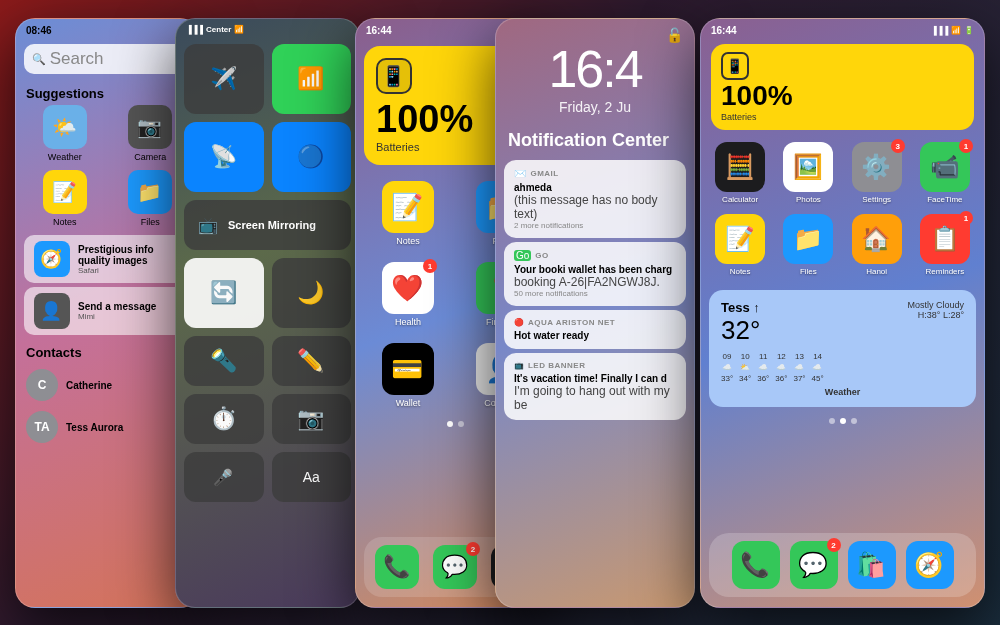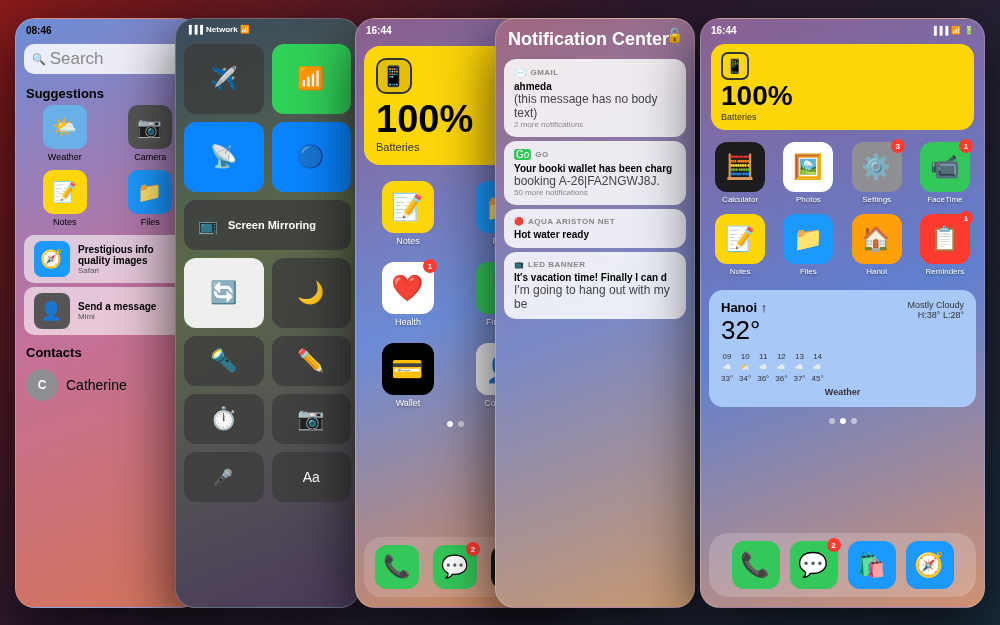--- a/index.html
+++ b/index.html
@@ -213,22 +213,22 @@
       background: #ccc;
       display: flex;
       align-items: center;
       justify-content: center;
       font-size: 12px;
       font-weight: 600;
       color: #fff;
     }
 
     .contact-name {
-      font-size: 14px;
-      font-weight: 400;
+      font-size: 10px;
+      font-weight: 700;
       color: #000;
     }
 
     
     .cc-grid {
       display: grid;
       grid-template-columns: 1fr 1fr;
       gap: 8px;
       padding: 8px;
     }
@@ -525,27 +525,31 @@
         <div class="siri-text">
           <div class="siri-title">Send a message</div>
           <div class="siri-subtitle">Mimi</div>
         </div>
       </div>
       <div class="section-title">Contacts</div>
       <div class="contact-item">
         <div class="contact-avatar" style="background:#8e8e93;">C</div>
         <span class="contact-name">Catherine</span>
       </div>
+      <div class="contact-item">
+        <div class="contact-avatar" style="background:#8e8e93;">TA</div>
+        <span class="contact-name">Tess Aurora</span>
+      </div>
     </div>
 
     <div class="phone-screen screen-2">
       <div class="status-bar light">
         <div style="display:flex;gap:3px;align-items:center;font-size:8px;">
           <span>▐▐▐</span>
-          <span>Network</span>
+          <span>Center</span>
           <span>📶</span>
         </div>
       </div>
       <div class="cc-grid">
 
         <div class="cc-tile" style="background:rgba(60,60,60,0.8);">✈️</div>
         <div class="cc-tile green-active">📶</div>
 
         <div class="cc-tile blue-active">📡</div>
         <div class="cc-tile blue-active">🔵</div>
@@ -628,20 +632,24 @@
           💬
           <div class="badge">2</div>
         </div>
         <div class="dock-icon" style="background:#1c1c1e;width:44px;height:44px;border-radius:12px;display:flex;align-items:center;justify-content:center;font-size:22px;">🔦</div>
       </div>
     </div>
 
     <div class="phone-screen screen-4" style="position:absolute;">
 
       <div style="position:absolute;top:8px;right:10px;font-size:14px;color:#fff;z-index:10;">🔓</div>
+      <div class="notif-time">
+        <div class="notif-time-large">16:4</div>
+        <div class="notif-date">Friday, 2 Ju</div>
+      </div>
       <div class="notif-center-label">Notification Center</div>
 
       <div class="notif-card">
         <div style="display:flex;align-items:center;gap:4px;margin-bottom:3px;">
           <span style="font-size:10px;">✉️</span>
           <span class="notif-app-name">GMAIL</span>
         </div>
         <div class="notif-title">ahmeda</div>
         <div class="notif-body">(this message has no body text)</div>
         <div class="notif-more">2 more notifications</div>
@@ -733,21 +741,21 @@
             📋
             <div class="badge">1</div>
           </div>
           <span class="home-app-label">Reminders</span>
         </div>
       </div>
 
       <div class="weather-widget">
         <div style="display:flex;justify-content:space-between;align-items:flex-start;">
           <div>
-            <div class="weather-city">Hanoi ↑</div>
+            <div class="weather-city">Tess ↑</div>
             <div class="weather-temp">32°</div>
           </div>
           <div style="text-align:right;">
             <div class="weather-desc">Mostly Cloudy</div>
             <div style="font-size:9px;color:#333;">
               <span>H:38°</span>
               <span>L:28°</span>
             </div>
           </div>
         </div>

